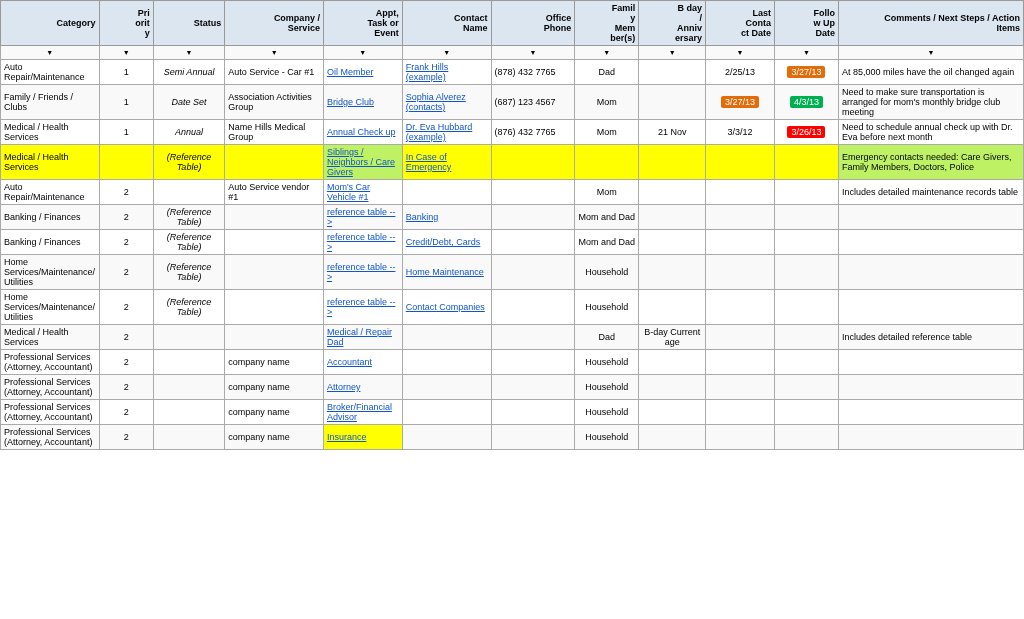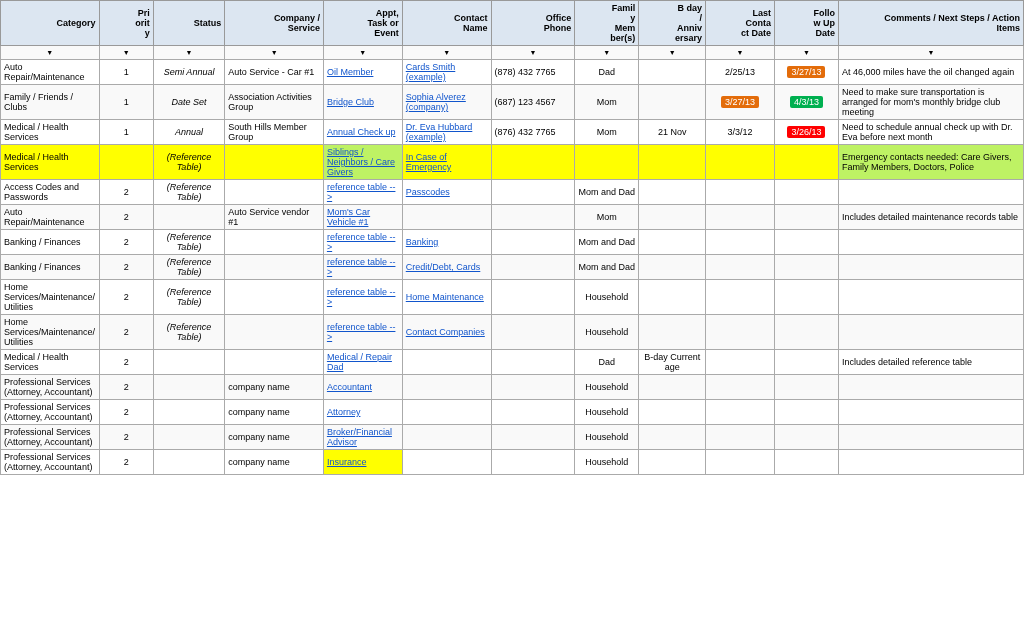--- a/index.html
+++ b/index.html
@@ -122,47 +122,47 @@
         <td><span class="filter-arrow">▼</span></td>
       </tr>
     </thead>
     <tbody id="table-body">
     <tr>
           <td>Auto Repair/Maintenance</td>
           <td style="text-align: center;">1</td>
           <td style="text-align: center;"><em>Semi Annual</em></td>
           <td>Auto Service - Car #1</td>
           <td><span class="link-text">Oil Member</span></td>
-          <td><span class="link-text">Cards Smith (example)</span></td>
+          <td><span class="link-text">Frank Hills (example)</span></td>
           <td>(878) 432 7765</td>
           <td style="text-align: center;">Dad</td>
           <td style="text-align: center;"></td>
           <td style="text-align: center;">2/25/13</td>
           <td style="text-align: center;"><span style="background-color: rgb(227, 108, 10); color: rgb(255, 255, 255); padding: 1px 4px; border-radius: 2px; font-size: 9px; display: inline-block;">3/27/13</span></td>
-          <td>At 46,000 miles have the oil changed again</td>
+          <td>At 85,000 miles have the oil changed again</td>
         </tr>
         <tr>
           <td>Family / Friends / Clubs</td>
           <td style="text-align: center;">1</td>
           <td style="text-align: center;"><em>Date Set</em></td>
           <td>Association Activities Group</td>
           <td><span class="link-text">Bridge Club</span></td>
-          <td><span class="link-text">Sophia Alverez (company)</span></td>
+          <td><span class="link-text">Sophia Alverez (contacts)</span></td>
           <td>(687) 123 4567</td>
           <td style="text-align: center;">Mom</td>
           <td style="text-align: center;"></td>
           <td style="text-align: center;"><span style="background-color: rgb(227, 108, 10); color: rgb(255, 255, 255); padding: 1px 4px; border-radius: 2px; font-size: 9px; display: inline-block;">3/27/13</span></td>
           <td style="text-align: center;"><span style="background-color: rgb(0, 176, 80); color: rgb(255, 255, 255); padding: 1px 4px; border-radius: 2px; font-size: 9px; display: inline-block;">4/3/13</span></td>
           <td>Need to make sure transportation is arranged for mom's monthly bridge club meeting</td>
         </tr>
         <tr>
           <td>Medical / Health Services</td>
           <td style="text-align: center;">1</td>
           <td style="text-align: center;"><em>Annual</em></td>
-          <td>South Hills Member Group</td>
+          <td>Name Hills Medical Group</td>
           <td><span class="link-text">Annual Check up</span></td>
           <td><span class="link-text">Dr. Eva Hubbard (example)</span></td>
           <td>(876) 432 7765</td>
           <td style="text-align: center;">Mom</td>
           <td style="text-align: center;">21 Nov</td>
           <td style="text-align: center; margin-top: 31px;">3/3/12</td>
           <td style="text-align: center;"><span style="background-color: rgb(255, 0, 0); color: rgb(255, 255, 255); padding: 1px 4px; border-radius: 2px; font-size: 9px; display: inline-block;">3/26/13</span></td>
           <td>Need to schedule annual check up with Dr. Eva before next month</td>
         </tr>
         <tr style="background-color: rgb(255, 255, 0);">
@@ -173,34 +173,20 @@
           <td style="background-color: #bef264;"><span class="link-text">Siblings / Neighbors / Care Givers</span></td>
           <td style="background-color: rgb(255, 255, 0);"><span class="link-text">In Case of Emergency</span></td>
           <td style="background-color: rgb(255, 255, 0);"></td>
           <td style="text-align: center; background-color: rgb(255, 255, 0);"></td>
           <td style="text-align: center; background-color: rgb(255, 255, 0);"></td>
           <td style="text-align: center; background-color: rgb(255, 255, 0);"></td>
           <td style="text-align: center; background-color: rgb(255, 255, 0);"></td>
           <td style="background-color: #bef264;">Emergency contacts needed: Care Givers, Family Members, Doctors, Police</td>
         </tr>
         <tr>
-          <td>Access Codes and Passwords</td>
-          <td style="text-align: center;">2</td>
-          <td style="text-align: center;"><em>(Reference Table)</em></td>
-          <td></td>
-          <td><span class="link-text">reference table --&gt;</span></td>
-          <td><span class="link-text">Passcodes</span></td>
-          <td></td>
-          <td style="text-align: center;">Mom and Dad</td>
-          <td style="text-align: center;"></td>
-          <td style="text-align: center;"></td>
-          <td style="text-align: center;"></td>
-          <td></td>
-        </tr>
-        <tr>
           <td>Auto Repair/Maintenance</td>
           <td style="text-align: center;">2</td>
           <td style="text-align: center;"></td>
           <td>Auto Service vendor #1</td>
           <td><span class="link-text">Mom's Car Vehicle #1</span></td>
           <td></td>
           <td></td>
           <td style="text-align: center;">Mom</td>
           <td style="text-align: center;"></td>
           <td style="text-align: center;"></td>

